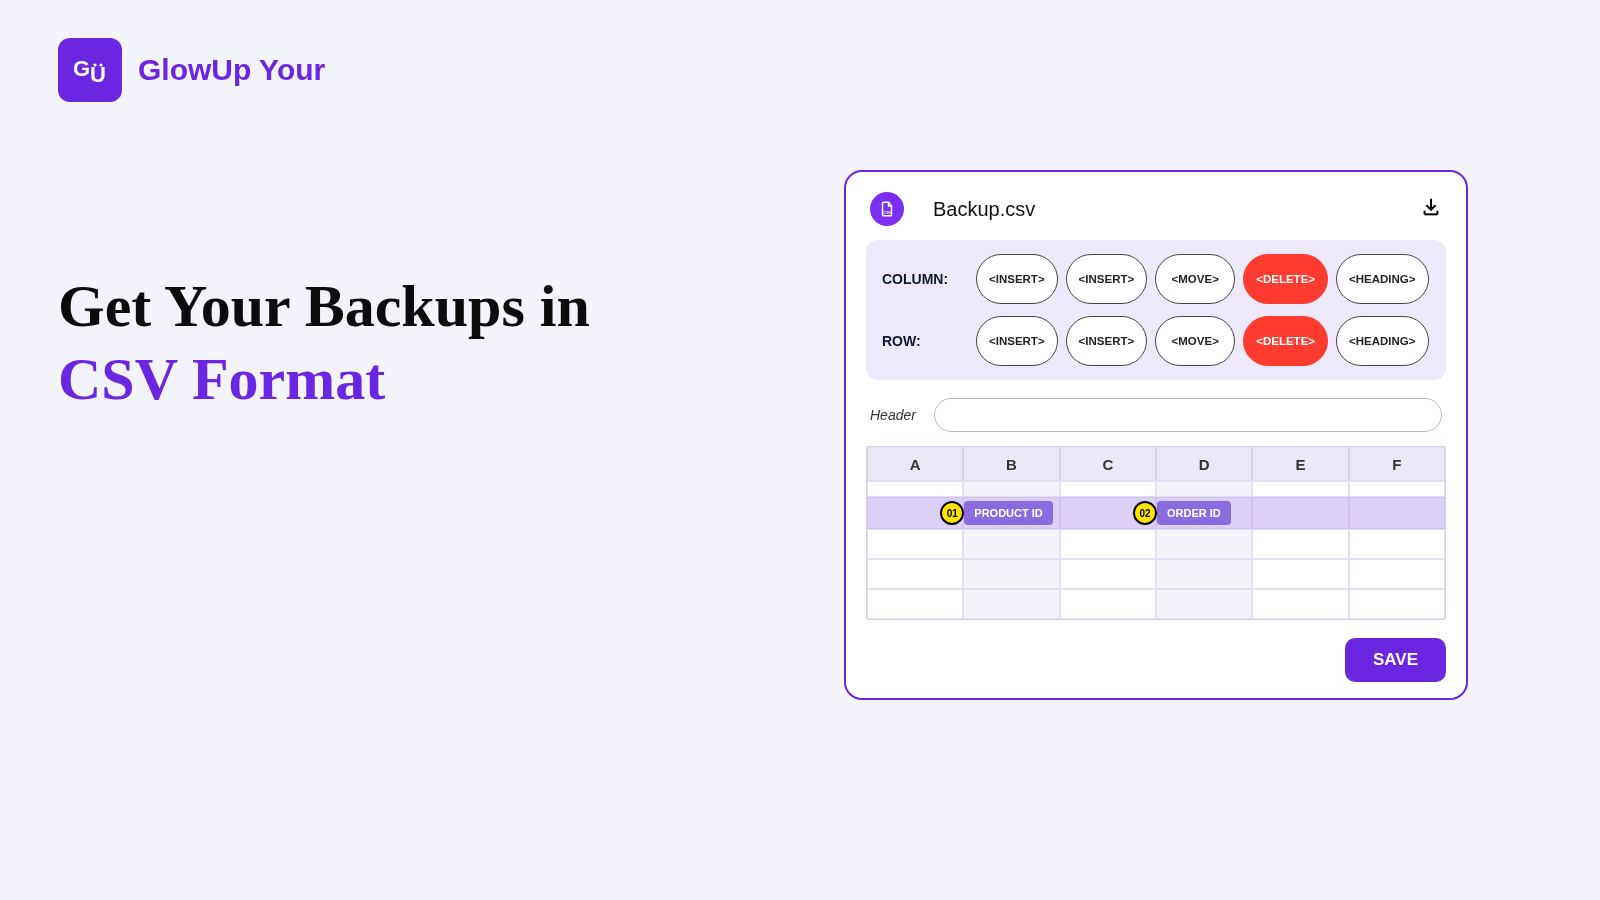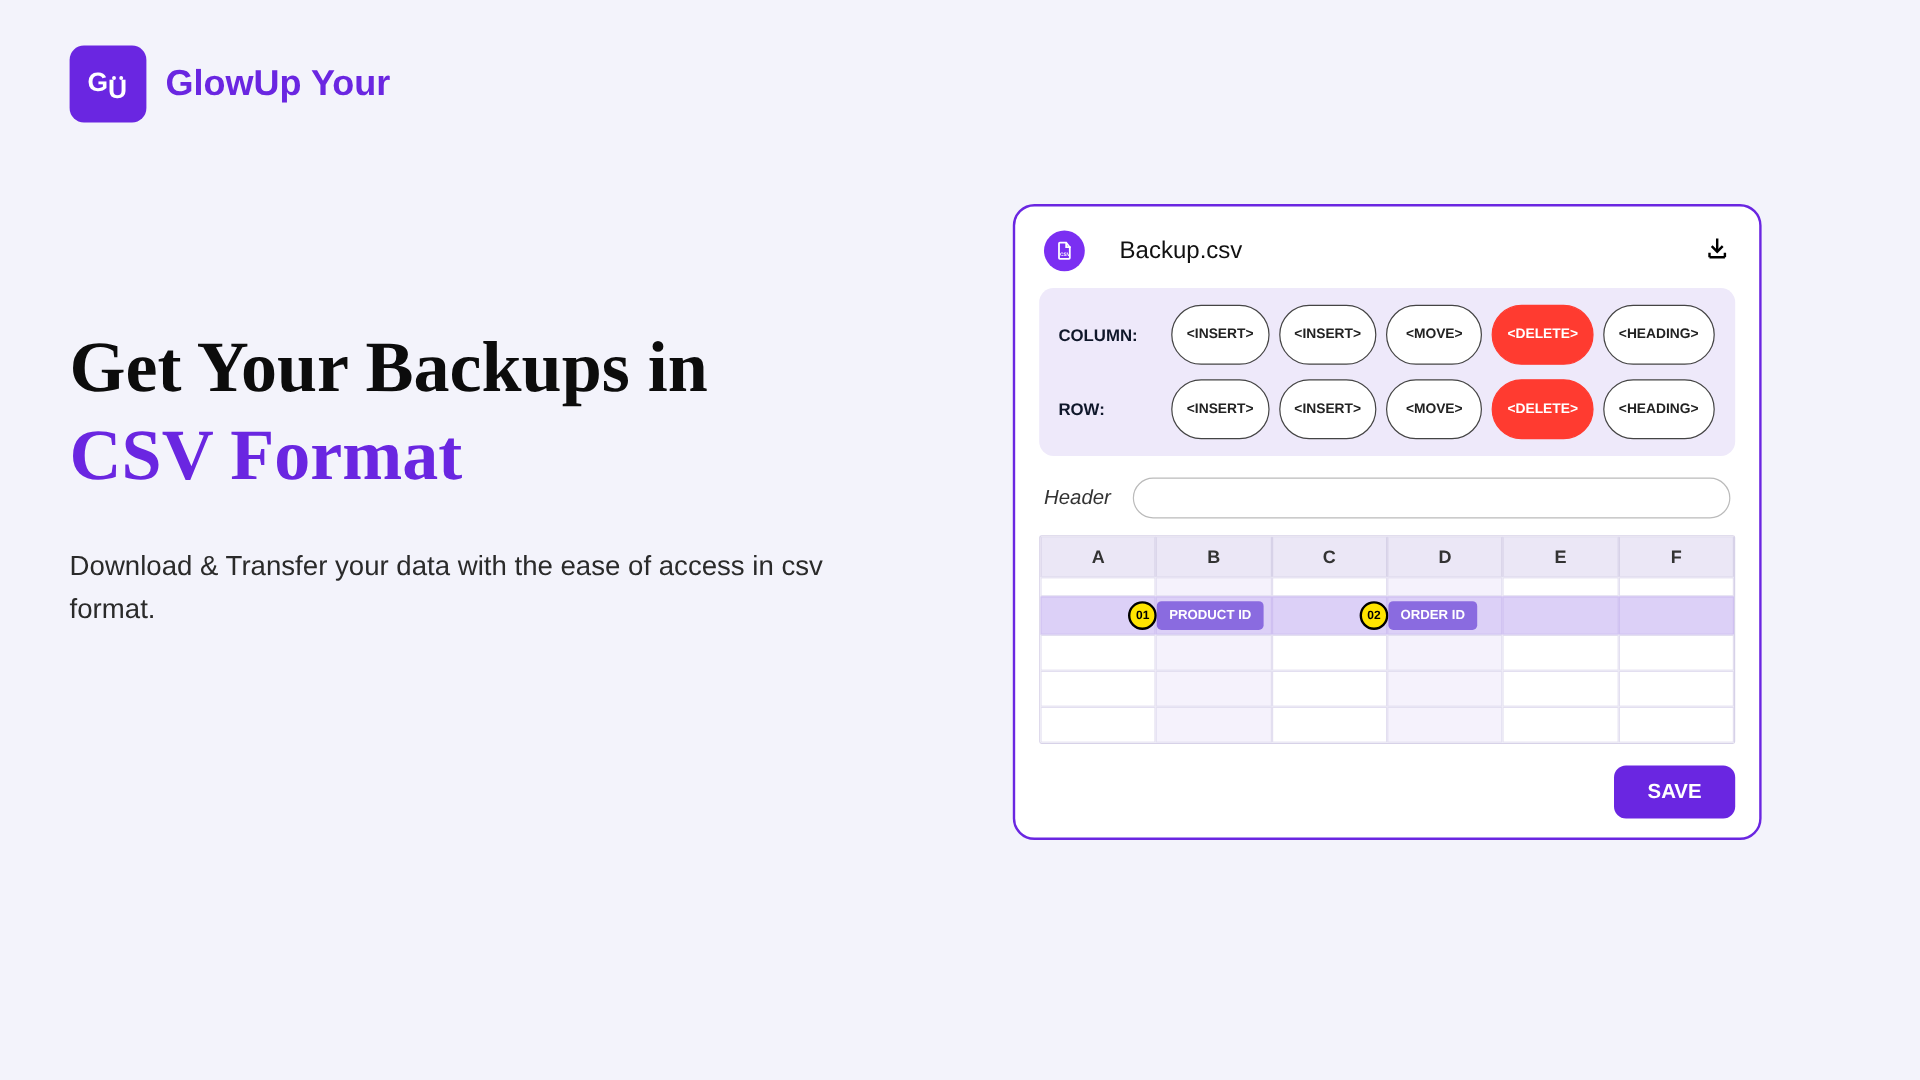--- a/index.html
+++ b/index.html
@@ -107,21 +107,21 @@
     background: #ff3b30;
     border-color: #ff3b30;
     color: #fff;
   }
 
   
   .header-row {
     display: flex; align-items: center; gap: 18px;
     margin: 18px 4px 14px 4px;
   }
-  .header-label { font-size: 17px; font-style: italic; color: #333; }
+  .header-label { font-size: 14px; font-style: italic; color: #333; }
   .header-input {
     flex: 1;
     height: 34px;
     border: 1.5px solid #bbb;
     border-radius: 999px;
     padding: 0 14px;
     font-size: 14px;
   }
 
   
@@ -201,21 +201,20 @@
       <circle cx="31" cy="15" r="1.6" fill="#fff"></circle>
     </svg>
   </div>
   <div class="logo-text">GlowUp Your</div>
 </div>
 
 <div class="headline">
   <h1>
     <span>Get Your Backups in </span><span class="accent">CSV Format</span>
   </h1>
-  <p>Download &amp; Transfer your data with the ease of access in csv format.</p>
 </div>
 
 <div class="card">
 
   <div class="card-header">
     <div class="file-title">
       <div class="csv-badge">
         <svg viewBox="0 0 24 24" width="18" height="18" fill="none" stroke="#fff" stroke-width="2">
           <path d="M14 3H7a1 1 0 0 0-1 1v16a1 1 0 0 0 1 1h10a1 1 0 0 0 1-1V8z"></path>
           <path d="M14 3v5h5"></path>

